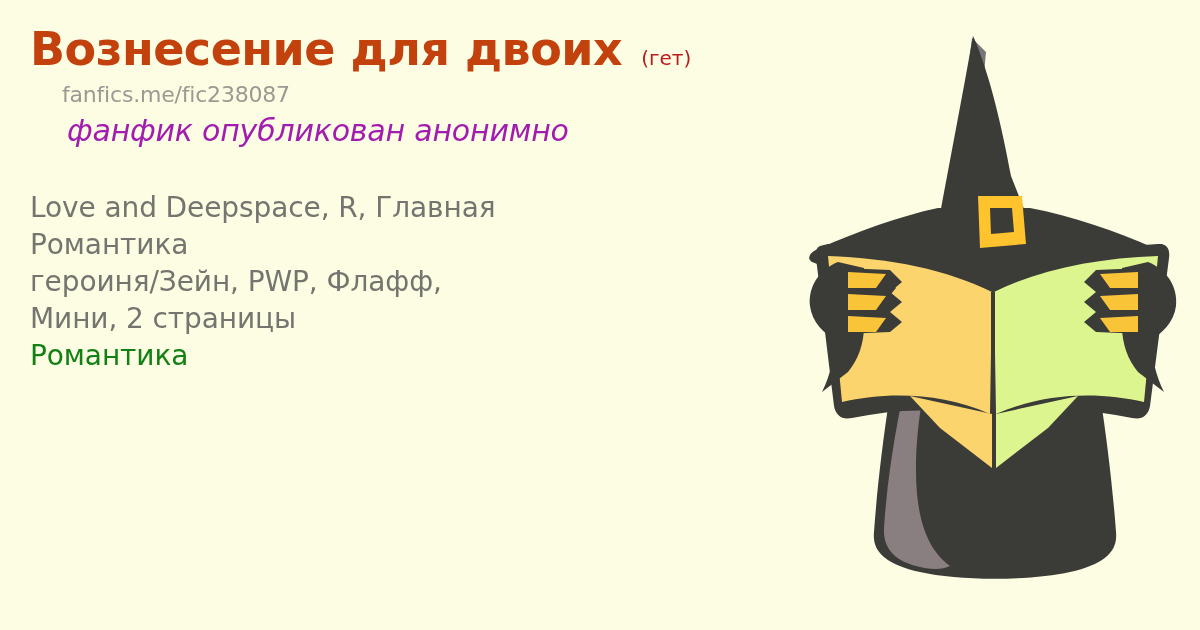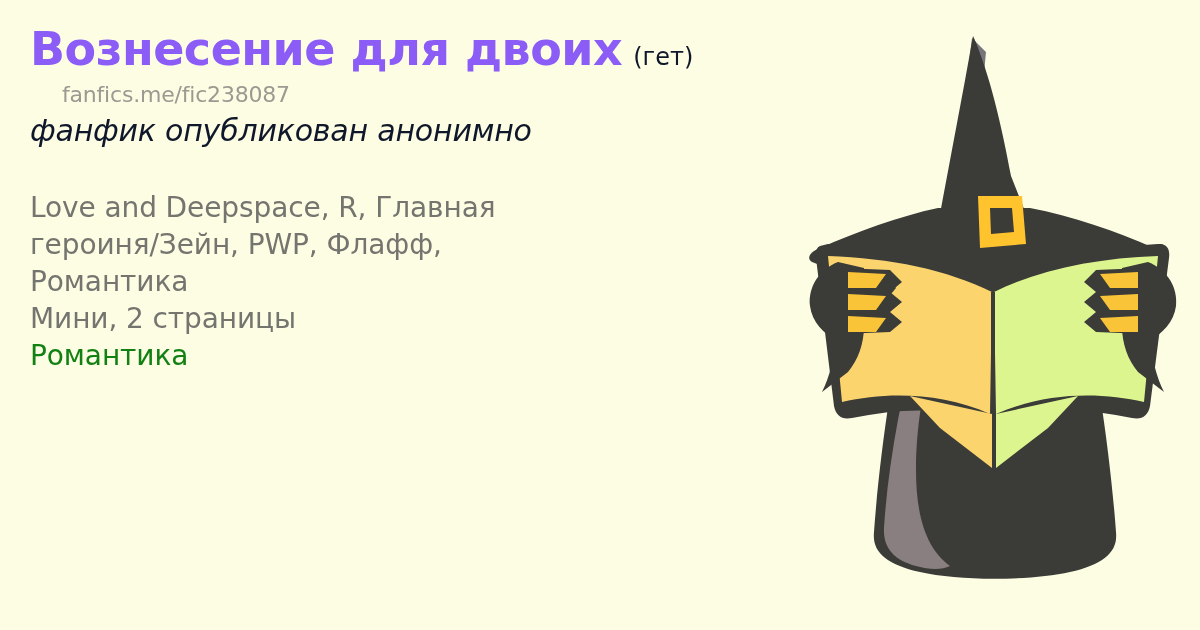--- a/index.html
+++ b/index.html
@@ -36,49 +36,50 @@
     flex-wrap: nowrap;
     white-space: nowrap;
   }
 
   #fic-title {
     font-family: "DejaVu Sans", "Liberation Sans", sans-serif;
     font-weight: 700;
     font-size: 46px;
     line-height: 54px;
     letter-spacing: -0.5px;
-    color: #8b5cf6;
+    color: #c2410c;
   }
 
   #fic-category {
     font-family: "DejaVu Sans", "Liberation Sans", sans-serif;
-    font-size: 24px;
+    font-size: 20px;
     line-height: 24px;
-    color: #0f172a;
-    margin-left: 11px;
+    color: #b91c1c;
+    margin-left: 19px;
   }
 
   #fic-url {
     font-family: "DejaVu Sans", "Liberation Sans", sans-serif;
     font-size: 22px;
     line-height: 30px;
     color: #9a9a92;
     margin-top: 4px;
     letter-spacing: -0.2px;
     margin-left: 32px;
   }
 
   #fic-author {
     font-family: "DejaVu Sans", "Liberation Sans", sans-serif;
     font-style: italic;
     font-size: 30px;
     line-height: 40px;
-    color: #0f172a;
+    color: #a21caf;
     margin-top: 1px;
     letter-spacing: -0.2px;
+    margin-left: 37px;
   }
 
   #meta-block {
     margin-top: 38px;
   }
 
   .meta-line {
     font-family: "DejaVu Sans", "Liberation Sans", sans-serif;
     font-size: 28px;
     line-height: 37px;
@@ -119,22 +120,22 @@
       <span id="fic-title">Вознесение для двоих</span>
       <span id="fic-category">(гет)</span>
     </div>
 
     <div id="fic-url">fanfics.me/fic238087</div>
 
     <div id="fic-author">фанфик опубликован анонимно</div>
 
     <div id="meta-block">
       <div class="meta-line">Love and Deepspace, R, Главная</div>
+      <div class="meta-line">Романтика</div>
       <div class="meta-line">героиня/Зейн, PWP, Флафф,</div>
-      <div class="meta-line">Романтика</div>
       <div class="meta-line">Мини, 2 страницы</div>
       <div id="fic-status">Романтика</div>
     </div>
 
   </div>
 
   <div id="illustration">
     <svg viewBox="0 0 410 630" xmlns="http://www.w3.org/2000/svg">
 
       <path fill="#76767a" d="M182 38 C 176 90, 166 150, 158 212 L 186 212 C 190 152, 192 92, 196 52 Z"></path>

